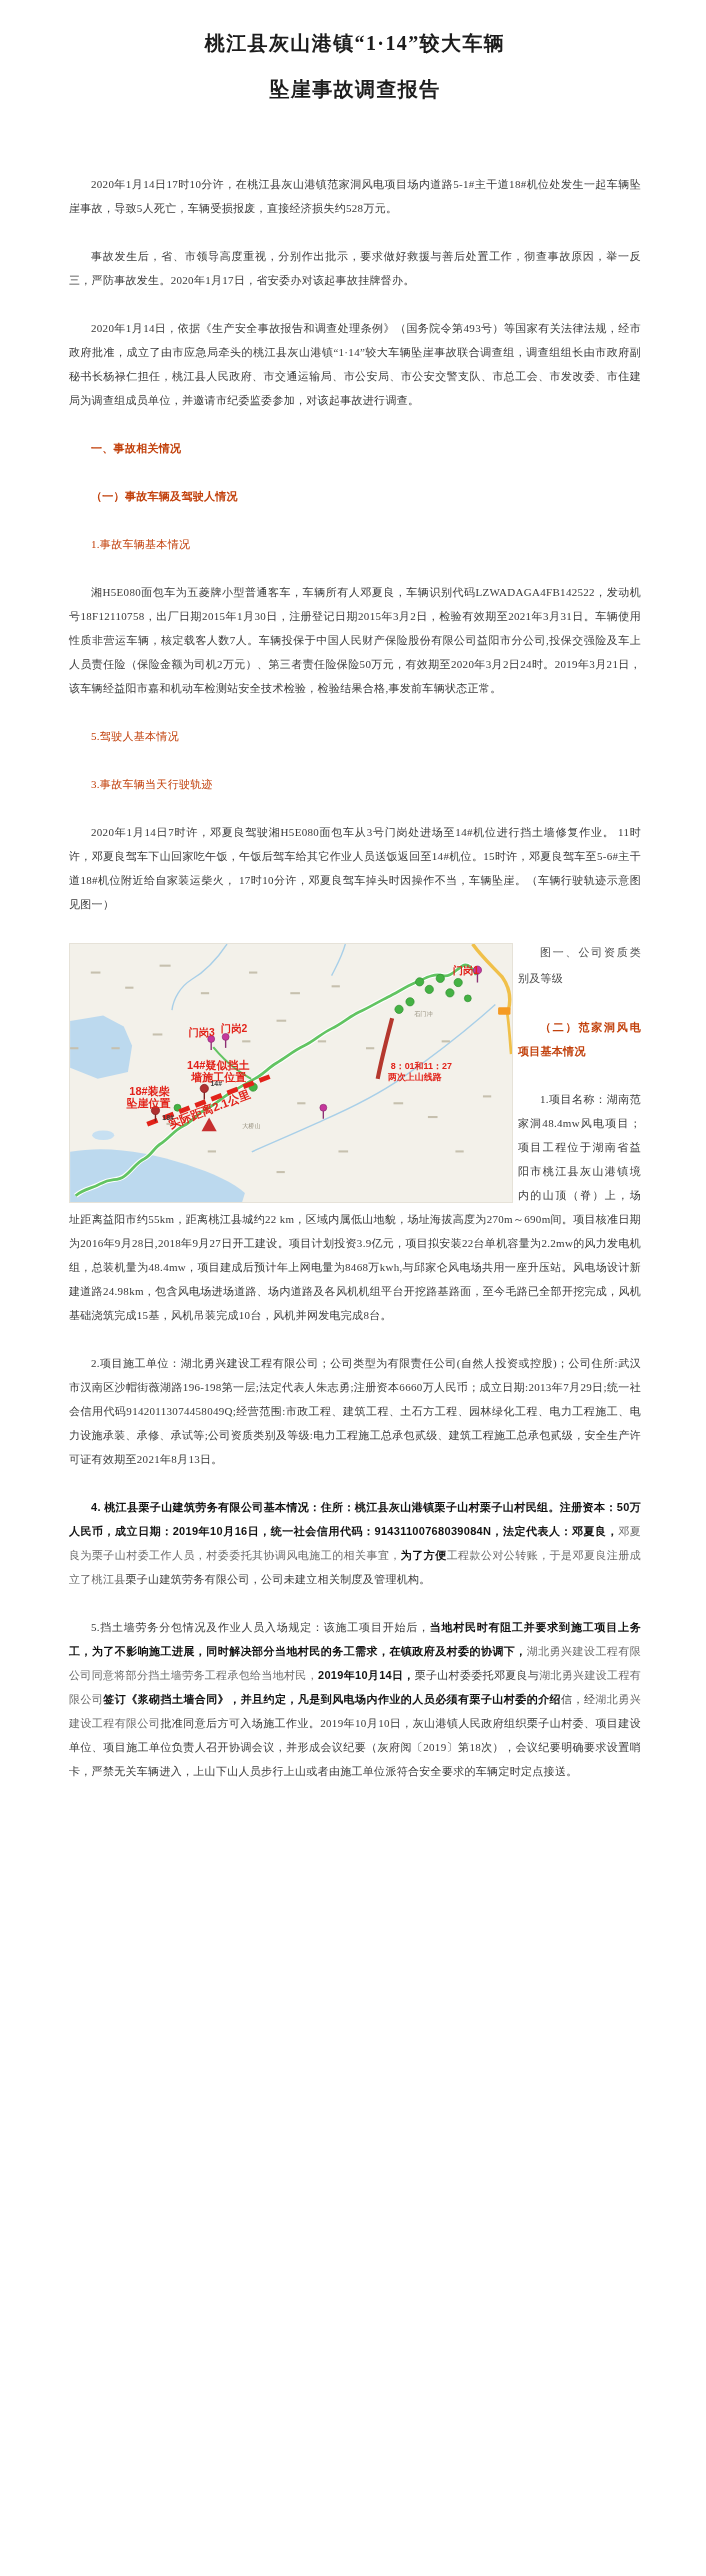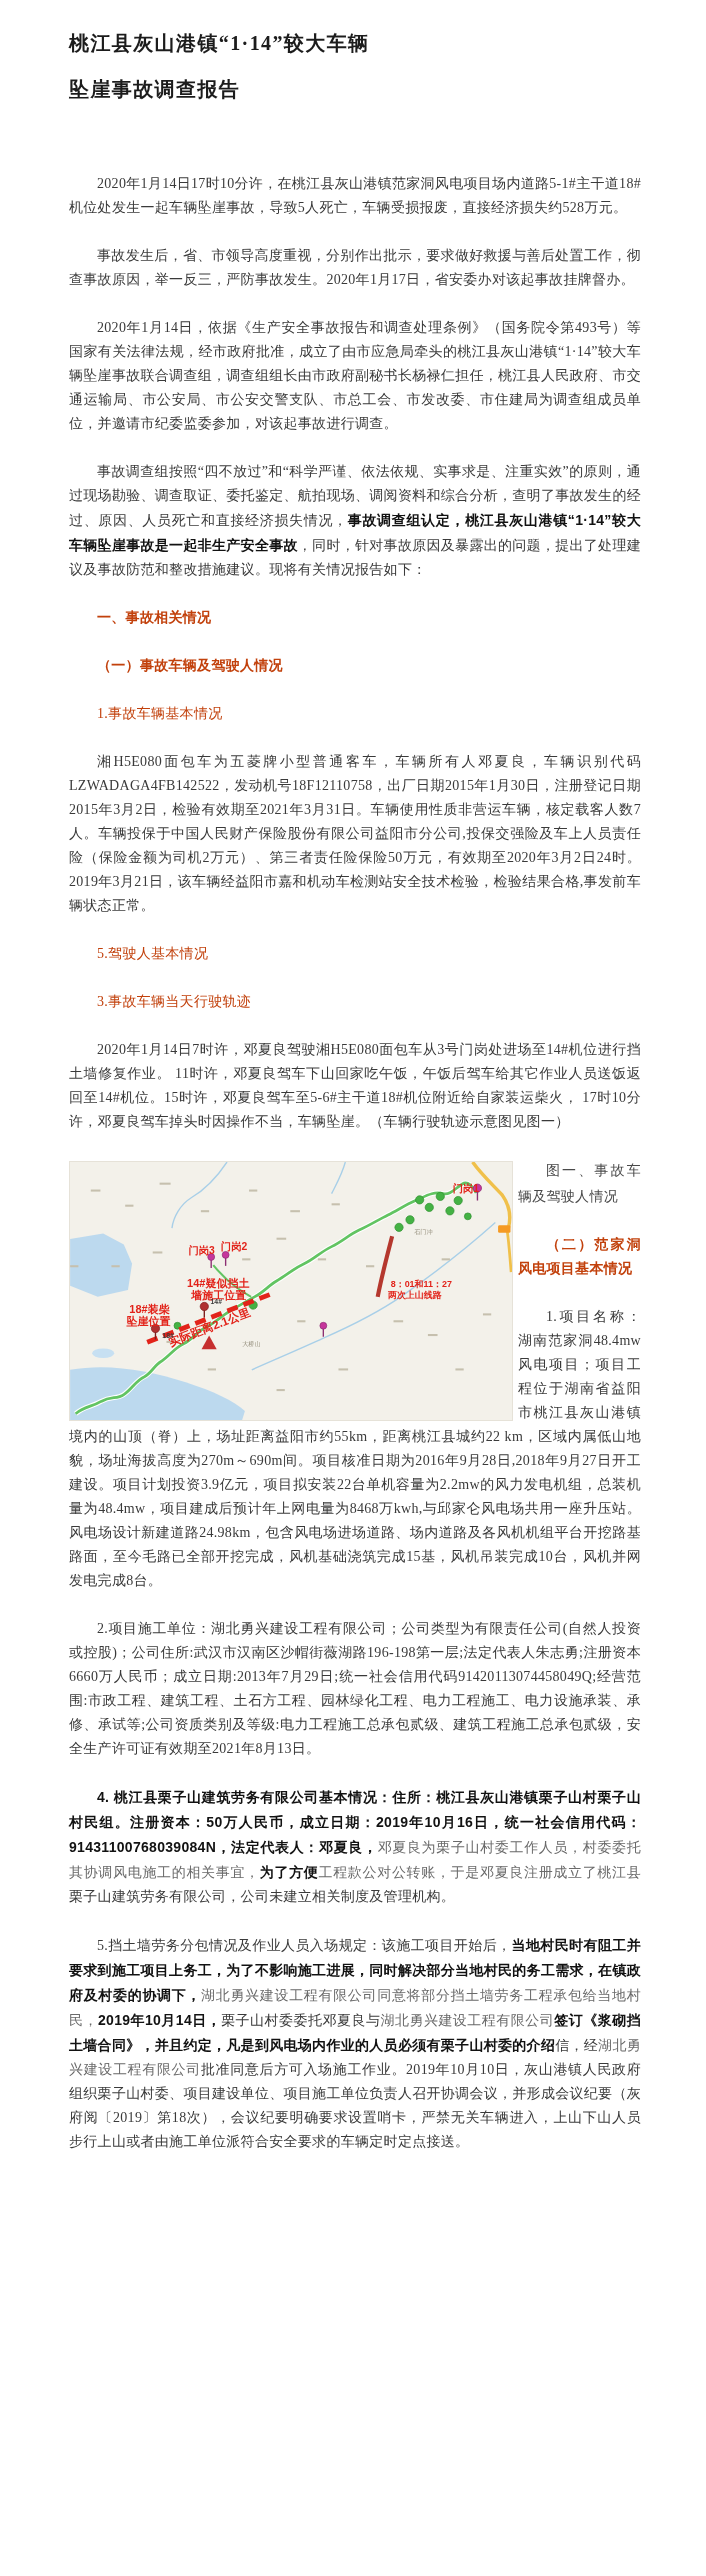--- a/index.html
+++ b/index.html
@@ -7,29 +7,30 @@
     width:706px;
     min-height:2576px;
     box-sizing:border-box;
     padding:23.4px 65px 41px 69px;
     background:#ffffff;
     font-family:"Liberation Serif","DejaVu Serif",serif;
   }
   .title{
     font-size:20px;
     font-weight:bold;
+    text-align:center;
     color:#1c1c1c;
     letter-spacing:1.4px;
     line-height:27.5px;
     margin:6.9px 0 18px 0;
   }
   .title.second{margin:4px 0 69px 0;}
   .blk{
     margin:0 0 24px 0;
-    font-size:14px;
+    font-size:11px;
     line-height:24px;
     letter-spacing:0.3px;
     text-align:justify;
     text-indent:2em;
     color:#3a3a3a;
   }
   .h1,.h2{font-weight:bold;color:#c2410c;}
   .h3{color:#c2410c;}
   .caption{color:#4a4a4a;line-height:25.5px;}
   .clear{clear:both;}
@@ -55,21 +56,20 @@
 </head>
 <body>
 
 <div class="page">
   <div class="title">桃江县灰山港镇“1·14”较大车辆</div>
   <div class="title second">坠崖事故调查报告</div>
   <div>
       <p class="blk"><span class="run-n">2020年1月14日17时10分许，在桃江县灰山港镇范家洞风电项目场内道路5-1#主干道18#机位处发生一起车辆坠崖事故，导致5人死亡，车辆受损报废，直接经济损失约528万元。</span></p>
       <p class="blk"><span class="run-n">事故发生后，省、市领导高度重视，分别作出批示，要求做好救援与善后处置工作，彻查事故原因，举一反三，严防事故发生。2020年1月17日，省安委办对该起事故挂牌督办。</span></p>
       <p class="blk"><span class="run-n">2020年1月14日，依据《生产安全事故报告和调查处理条例》（国务院令第493号）等国家有关法律法规，经市政府批准，成立了由市应急局牵头的桃江县灰山港镇“1·14”较大车辆坠崖事故联合调查组，调查组组长由市政府副秘书长杨禄仁担任，桃江县人民政府、市交通运输局、市公安局、市公安交警支队、市总工会、市发改委、市住建局为调查组成员单位，并邀请市纪委监委参加，对该起事故进行调查。</span></p>
-      <p class="blk"><span class="run-n">事故调查组按照“四不放过”和“科学严谨、依法依规、实事求是、注重实效”的原则，通过现场勘验、调查取证、委托鉴定、航拍现场、调阅资料和综合分析，查明了事故发生的经过、原因、人员死亡和直接经济损失情况，</span><span class="run-b">事故调查组认定，桃江县灰山港镇“1·14”较大车辆坠崖事故是一起非生产安全事故</span><span class="run-n">，同时，针对事故原因及暴露出的问题，提出了处理建议及事故防范和整改措施建议。现将有关情况报告如下：</span></p>
       <p class="blk h1"><span class="run-n">一、事故相关情况</span></p>
       <p class="blk h2"><span class="run-n">（一）事故车辆及驾驶人情况</span></p>
       <p class="blk h3"><span class="run-n">1.事故车辆基本情况</span></p>
       <p class="blk"><span class="run-n">湘H5E080面包车为五菱牌小型普通客车，车辆所有人邓夏良，车辆识别代码LZWADAGA4FB142522，发动机号18F12110758，出厂日期2015年1月30日，注册登记日期2015年3月2日，检验有效期至2021年3月31日。车辆使用性质非营运车辆，核定载客人数7人。车辆投保于中国人民财产保险股份有限公司益阳市分公司,投保交强险及车上人员责任险（保险金额为司机2万元）、第三者责任险保险50万元，有效期至2020年3月2日24时。2019年3月21日，该车辆经益阳市嘉和机动车检测站安全技术检验，检验结果合格,事发前车辆状态正常。</span></p>
       <p class="blk h3"><span class="run-n">5.驾驶人基本情况</span></p>
       <p class="blk h3"><span class="run-n">3.事故车辆当天行驶轨迹</span></p>
       <p class="blk"><span class="run-n">2020年1月14日7时许，邓夏良驾驶湘H5E080面包车从3号门岗处进场至14#机位进行挡土墙修复作业。 11时许，邓夏良驾车下山回家吃午饭，午饭后驾车给其它作业人员送饭返回至14#机位。15时许，邓夏良驾车至5-6#主干道18#机位附近给自家装运柴火， 17时10分许，邓夏良驾车掉头时因操作不当，车辆坠崖。（车辆行驶轨迹示意图见图一）</span></p>
   <figure class="mapfig">
     <svg viewBox="0 0 642 375" width="442" height="258" xmlns="http://www.w3.org/2000/svg">
       <rect x="0" y="0" width="642" height="375" fill="#f3f1ea"></rect>
@@ -161,21 +161,21 @@
         <text class="mt mt-red mt-dist" transform="translate(146,268) rotate(-21)">实际距离2.1公里</text>
         <text class="mt mt-red mt-note" x="466" y="182">8：01和11：27</text>
         <text class="mt mt-red mt-note" x="462" y="198">两次上山线路</text>
         <text class="mt mt-dark" x="204" y="206">14#</text>
         <text class="mt mt-dark" x="134" y="256">18#</text>
         <text class="mt mt-place" x="500" y="104">石门冲</text>
         <text class="mt mt-place" x="250" y="268">大桥山</text>
       </g>
     </svg>
   </figure>
-<p class="blk caption"><span class="run-n">图一、事故车辆及驾驶人情况</span></p>
+<p class="blk caption"><span class="run-n">图一、公司资质类别及等级</span></p>
       <p class="blk h2"><span class="run-n">（二）范家洞风电项目基本情况</span></p>
       <p class="blk"><span class="run-n">1.项目名称：湖南范家洞48.4mw风电项目；项目工程位于湖南省益阳市桃江县灰山港镇境内的山顶（脊）上，场址距离益阳市约55km，距离桃江县城约22 km，区域内属低山地貌，场址海拔高度为270m～690m间。项目核准日期为2016年9月28日,2018年9月27日开工建设。项目计划投资3.9亿元，项目拟安装22台单机容量为2.2mw的风力发电机组，总装机量为48.4mw，项目建成后预计年上网电量为8468万kwh,与邱家仑风电场共用一座升压站。风电场设计新建道路24.98km，包含风电场进场道路、场内道路及各风机机组平台开挖路基路面，至今毛路已全部开挖完成，风机基础浇筑完成15基，风机吊装完成10台，风机并网发电完成8台。</span></p>
       <p class="blk clear"><span class="run-n">2.项目施工单位：湖北勇兴建设工程有限公司；公司类型为有限责任公司(自然人投资或控股)；公司住所:武汉市汉南区沙帽街薇湖路196-198第一层;法定代表人朱志勇;注册资本6660万人民币；成立日期:2013年7月29日;统一社会信用代码91420113074458049Q;经营范围:市政工程、建筑工程、土石方工程、园林绿化工程、电力工程施工、电力设施承装、承修、承试等;公司资质类别及等级:电力工程施工总承包贰级、建筑工程施工总承包贰级，安全生产许可证有效期至2021年8月13日。</span></p>
       <p class="blk"><span class="run-b">4. 桃江县栗子山建筑劳务有限公司基本情况：住所：桃江县灰山港镇栗子山村栗子山村民组。注册资本：50万人民币，成立日期：2019年10月16日，统一社会信用代码：91431100768039084N，法定代表人：邓夏良，</span><span class="run-l">邓夏良为栗子山村委工作人员，村委委托其协调风电施工的相关事宜，</span><span class="run-b">为了方便</span><span class="run-l">工程款公对公转账，于是邓夏良注册成立了桃江县</span><span class="run-n">栗子山建筑劳务有限公司，公司未建立相关制度及管理机构。</span></p>
       <p class="blk"><span class="run-n">5.挡土墙劳务分包情况及作业人员入场规定：该施工项目开始后，</span><span class="run-b">当地村民时有阻工并要求到施工项目上务工，为了不影响施工进展，同时解决部分当地村民的务工需求，在镇政府及村委的协调下，</span><span class="run-l">湖北勇兴建设工程有限公司同意将部分挡土墙劳务工程承包给当地村民，</span><span class="run-b">2019年10月14日，</span><span class="run-n">栗子山村委委托邓夏良与</span><span class="run-l">湖北勇兴建设工程有限公司</span><span class="run-b">签订《浆砌挡土墙合同》，并且约定，凡是到风电场内作业的人员必须有栗子山村委的介绍</span><span class="run-n">信，经</span><span class="run-l">湖北勇兴建设工程有限公司</span><span class="run-n">批准同意后方可入场施工作业。2019年10月10日，灰山港镇人民政府组织栗子山村委、项目建设单位、项目施工单位负责人召开协调会议，并形成会议纪要（灰府阅〔2019〕第18次），会议纪要明确要求设置哨卡，严禁无关车辆进入，上山下山人员步行上山或者由施工单位派符合安全要求的车辆定时定点接送。</span></p>
     </div>
 </div>
 
 
 </body></html>

